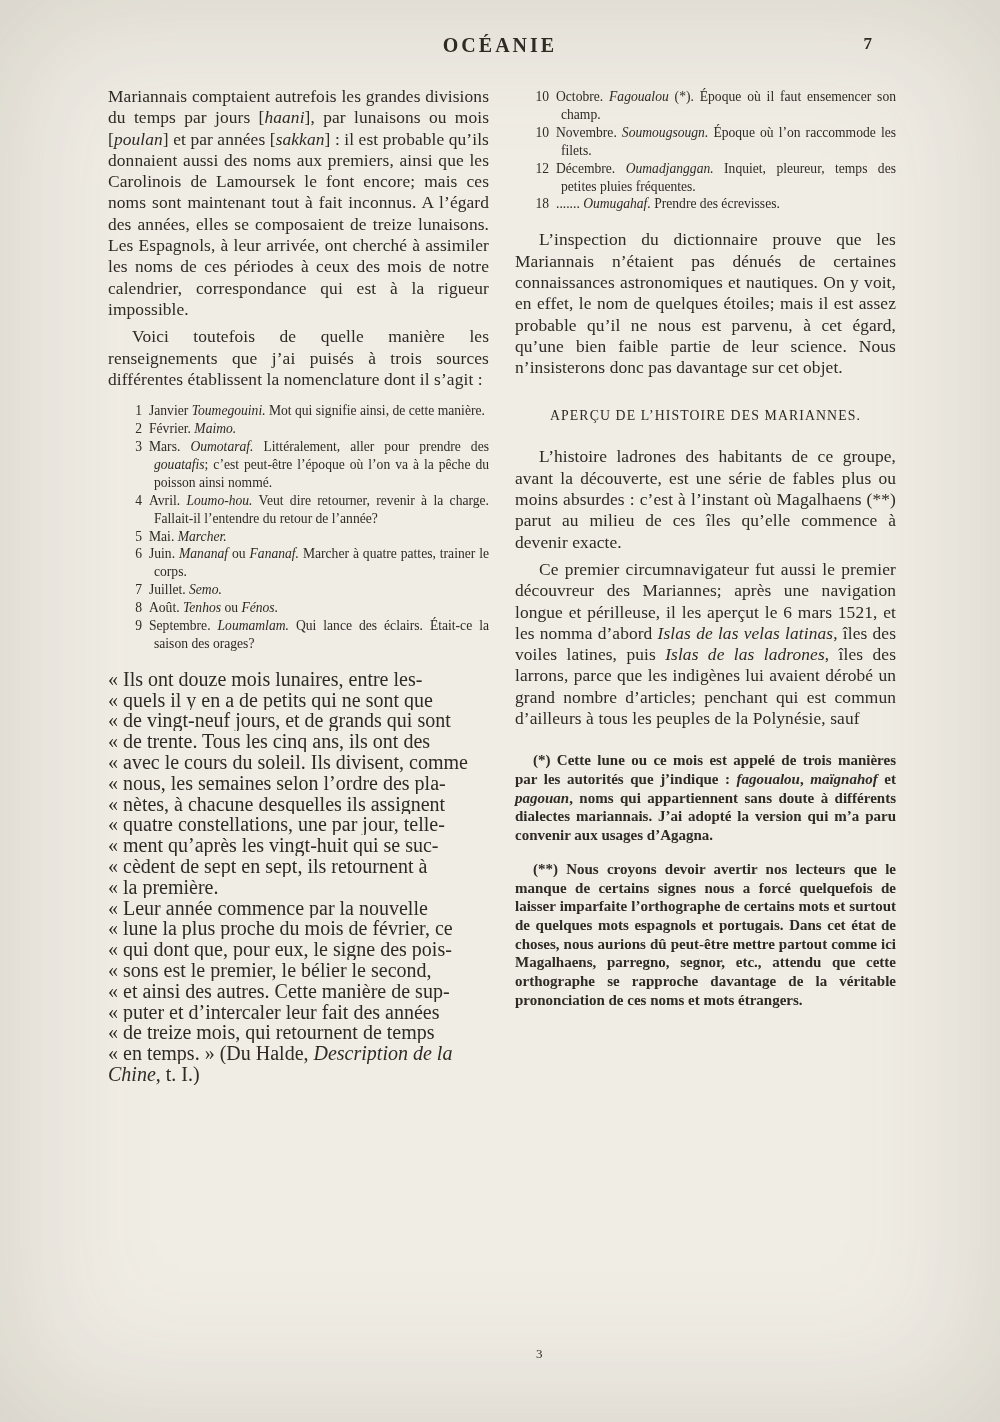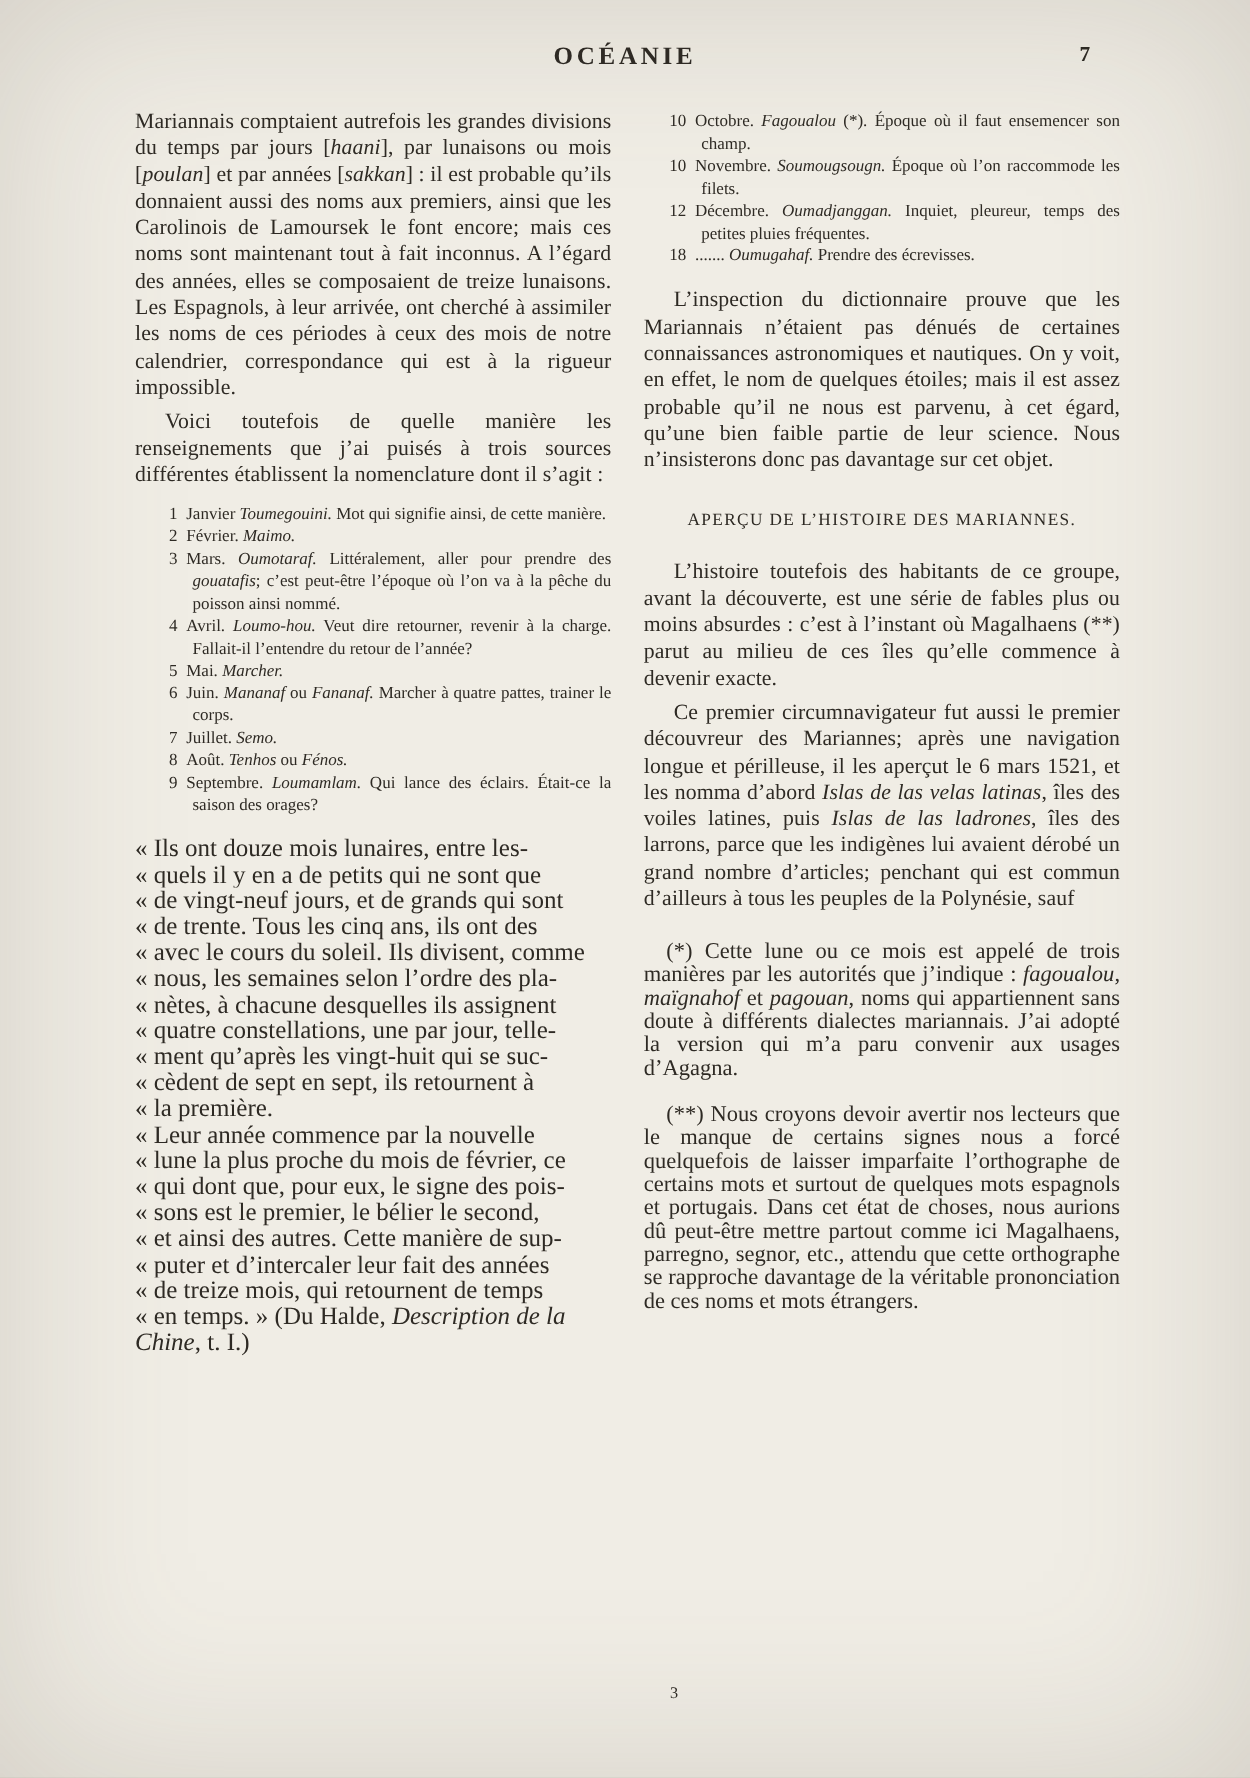--- a/index.html
+++ b/index.html
@@ -74,24 +74,25 @@
   .quote-line { white-space: nowrap; overflow: hidden; }
   .section-heading {
     margin: 30px 0 22px;
     text-align: center;
     font-size: 13.8px;
     letter-spacing: 1.1px;
     font-weight: normal;
   }
   .footnote {
     margin-top: 15px;
-    font-size: 18px;
+    font-size: 15px;
     line-height: 18.7px;
     text-align: justify;
     text-indent: 18px;
+    font-weight: bold;
   }
   .sig-mark {
     position: absolute;
     bottom: 60px;
     left: 536px;
     font-size: 13px;
   }
   i { font-style: italic; }
 </style>
 </head>
@@ -211,21 +212,21 @@
 
           <div class="month-item">
             <span class="month-num">18</span><span class="month-text">.......  <i>Oumugahaf.</i> Prendre des écrevisses.</span>
           </div>
         </div>
 
       <p class="body-par indent" style="margin-top:16px">L’inspection du dictionnaire prouve que les Mariannais n’étaient pas dénués de certaines connaissances astronomiques et nautiques. On y voit, en effet, le nom de quelques étoiles; mais il est assez probable qu’il ne nous est parvenu, à cet égard, qu’une bien faible partie de leur science. Nous n’insisterons donc pas davantage sur cet objet.</p>
 
       <h2 class="section-heading">APERÇU DE L’HISTOIRE DES MARIANNES.</h2>
 
-      <p class="body-par indent">L’histoire toutefois des habitants de ce groupe, avant la découverte, est une série de fables plus ou moins absurdes : c’est à l’instant où Magalhaens (**) parut au milieu de ces îles qu’elle commence à devenir exacte.</p>
+      <p class="body-par indent">L’histoire ladrones des habitants de ce groupe, avant la découverte, est une série de fables plus ou moins absurdes : c’est à l’instant où Magalhaens (**) parut au milieu de ces îles qu’elle commence à devenir exacte.</p>
       <p class="body-par indent par-gap">Ce premier circumnavigateur fut aussi le premier découvreur des Mariannes; après une navigation longue et périlleuse, il les aperçut le 6 mars 1521, et les nomma d’abord <i>Islas de las velas latinas</i>, îles des voiles latines, puis <i>Islas de las ladrones</i>, îles des larrons, parce que les indigènes lui avaient dérobé un grand nombre d’articles; penchant qui est commun d’ailleurs à tous les peuples de la Polynésie, sauf</p>
 
       <p class="footnote" style="margin-top:22px">(*) Cette lune ou ce mois est appelé de trois manières par les autorités que j’indique : <i>fagoualou</i>, <i>maïgnahof</i> et <i>pagouan</i>, noms qui appartiennent sans doute à différents dialectes mariannais. J’ai adopté la version qui m’a paru convenir aux usages d’Agagna.</p>
       <p class="footnote">(**) Nous croyons devoir avertir nos lecteurs que le manque de certains signes nous a forcé quelquefois de laisser imparfaite l’orthographe de certains mots et surtout de quelques mots espagnols et portugais. Dans cet état de choses, nous aurions dû peut-être mettre partout comme ici Magalhaens, parregno, segnor, etc., attendu que cette orthographe se rapproche davantage de la véritable prononciation de ces noms et mots étrangers.</p>
     </div>
 
   </div>
 
   <div class="sig-mark">3</div>
 

